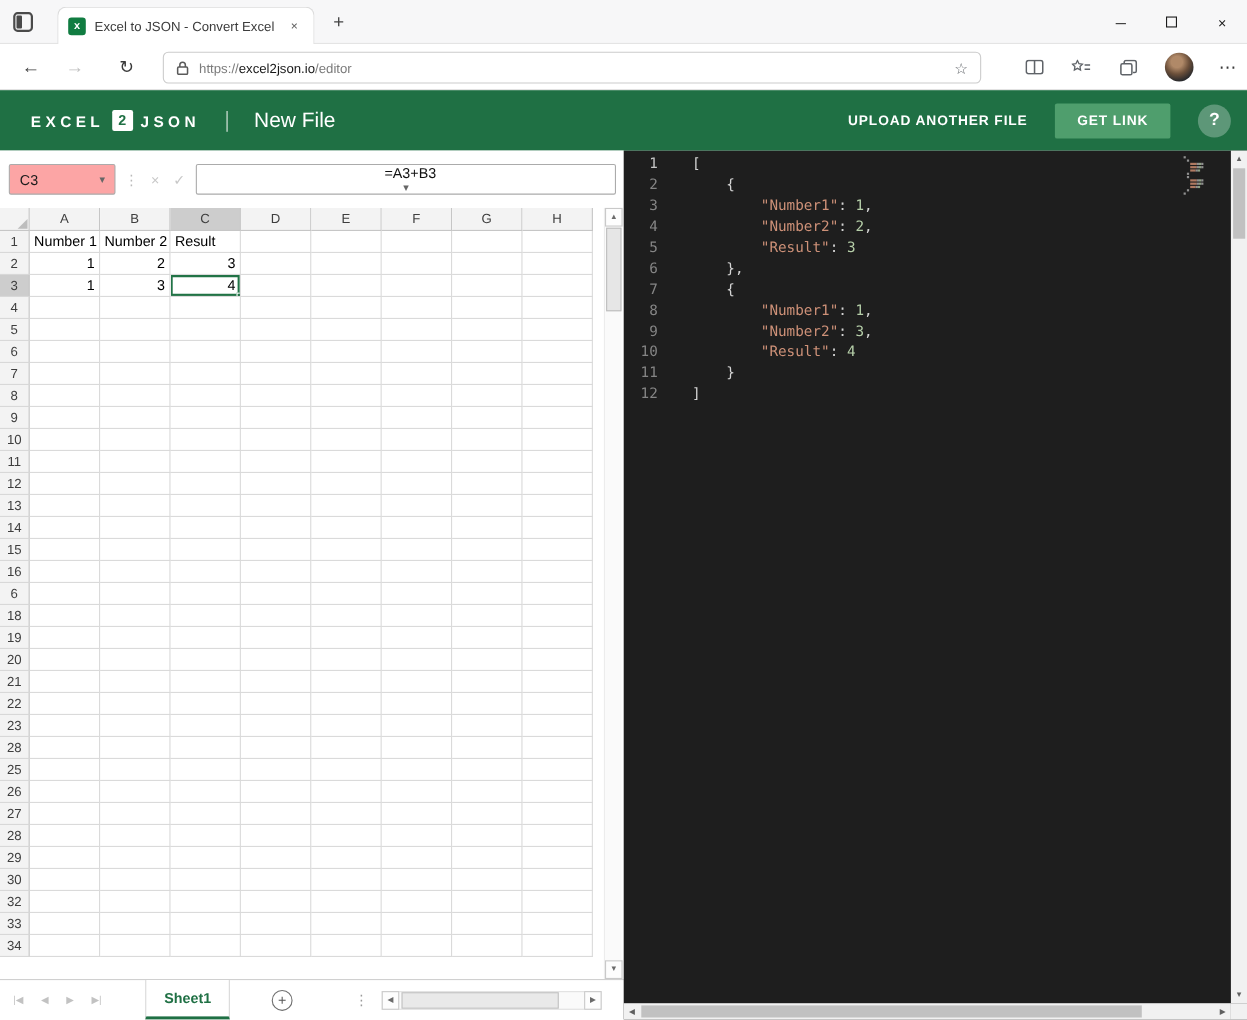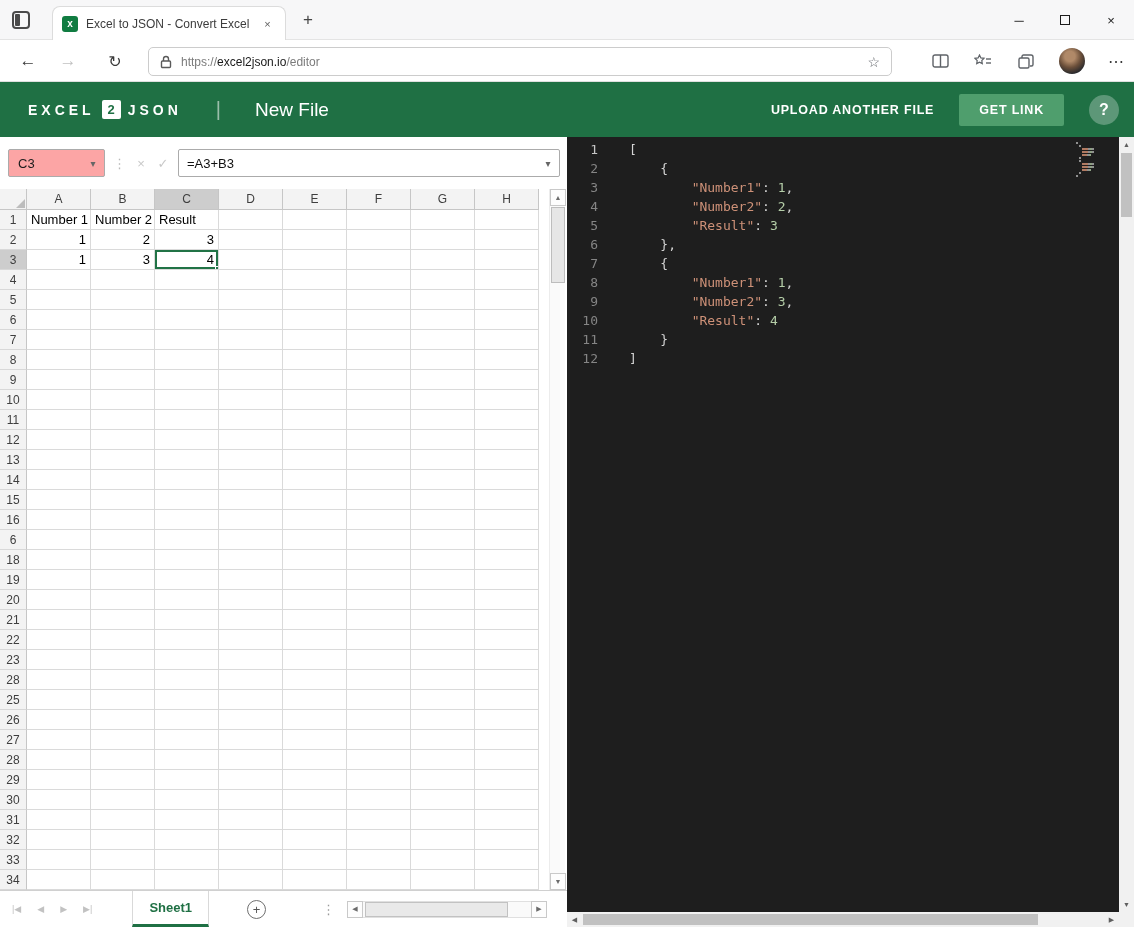--- a/index.html
+++ b/index.html
@@ -29,21 +29,21 @@
   #address-bar{position:absolute;left:148px;top:6px;height:29px;width:744px;border:1px solid #cccccc;border-radius:5px;background:#fff;display:flex;align-items:center;padding:0 11px;gap:9px;}
   .url{font-size:12px;white-space:nowrap;color:#7b7b7b;}
   .url .host{color:#191919;}
   .addr-star{margin-left:auto;font-size:14px;color:#5f6368;position:relative;}
   .nav-right{position:absolute;right:10px;top:0;height:40px;display:flex;align-items:center;gap:23px;}
   .tb-icon{width:20px;height:20px;display:flex;align-items:center;justify-content:center;color:#5f6368;}
   .avatar{width:26px;height:26px;border-radius:50%;background:radial-gradient(circle at 42% 32%,#b08968 0 22%,#6b4f3a 48%,#23262b 78%);}
   .more-dots{font-size:16px;color:#3a3a3a;}
 
   
-  #app-header{position:absolute;top:82px;left:0;width:100%;height:55px;background:#1f7044;display:flex;align-items:center;padding:0 15px 0 28px;color:#fff;gap:12px;}
+  #app-header{position:absolute;top:82px;left:0;width:100%;height:55px;background:#1f7044;display:flex;align-items:center;padding:0 15px 0 28px;color:#fff;}
   .logo{display:flex;align-items:center;font-weight:bold;letter-spacing:4px;font-size:14px;}
   .logo .two{letter-spacing:0;margin:0 7px;width:19px;height:19px;background:#fff;color:#1f7044;display:flex;align-items:center;justify-content:center;font-size:13px;border-radius:2px;}
   .hdr-divider{margin:0 22px;color:rgba(255,255,255,.55);font-size:20px;}
   .file-name{font-size:19px;font-weight:normal;}
   .hdr-right{margin-left:auto;display:flex;align-items:center;gap:25px;}
   .hdr-btn{font-size:12.5px;font-weight:bold;letter-spacing:.8px;color:#fff;white-space:nowrap;}
   .btn-outline{border:1px solid #fff;padding:8px 24px;border-radius:2px;}
   .btn-filled{background:#4f9e6d;padding:9px 20px;border-radius:2px;}
   .help-btn{width:30px;height:30px;border-radius:50%;background:rgba(255,255,255,.28);display:flex;align-items:center;justify-content:center;font-size:16px;font-weight:bold;color:#fff;}
 
@@ -53,21 +53,21 @@
   #editor-pane{position:relative;flex:1;background:#1e1e1e;height:100%;font-family:"DejaVu Sans Mono",monospace;}
 
   
   #formula-row{position:absolute;top:0;left:0;width:100%;height:52px;background:#fff;}
   #name-box{position:absolute;left:8px;top:12px;width:97px;height:28px;border:1px solid #ababab;border-radius:2px;display:flex;align-items:center;background:#fca5a5;}
   #name-box .val{flex:1;padding-left:9px;font-size:13px;color:#1c1c1c;}
   .dd-glyph{width:22px;text-align:center;color:#666;font-size:10px;}
   #fx-dots{position:absolute;left:113px;top:12px;height:28px;display:flex;align-items:center;color:#b9b9b9;font-size:13px;}
   #fx-cancel{position:absolute;left:131px;top:12px;height:28px;width:20px;display:flex;align-items:center;justify-content:center;color:#c8c8c8;font-size:13px;}
   #fx-enter{position:absolute;left:153px;top:12px;height:28px;width:20px;display:flex;align-items:center;justify-content:center;color:#c8c8c8;font-size:13px;}
-  #formula-input{position:absolute;left:178px;top:12px;width:382px;height:28px;border:1px solid #ababab;border-radius:2px;display:flex;align-items:center;background:#fff;}
+  #formula-input{position:absolute;left:178px;top:12px;width:382px;height:28px;border:1px solid #ababab;border-radius:2px;display:flex;align-items:center;background:#fff;flex-direction:column;}
   #formula-input .val{flex:1;padding-left:8px;font-size:13px;color:#111;}
 
   
   #grid{position:absolute;top:52px;left:0;width:549px;height:701px;overflow:hidden;background:#fff;}
   #col-headers{display:flex;height:21px;}
   .corner{position:relative;flex:0 0 27px;background:#f3f3f3;border-right:1px solid #c6c6c6;border-bottom:1px solid #c6c6c6;}
   .corner::after{content:"";position:absolute;right:1px;bottom:1px;border-style:solid;border-width:0 0 9px 9px;border-color:transparent transparent #bdbdbd transparent;}
   .col-h{flex:0 0 64px;height:21px;display:flex;align-items:center;justify-content:center;background:#f3f3f3;border-right:1px solid #c6c6c6;border-bottom:1px solid #c6c6c6;font-size:12px;color:#3e3e3e;}
   .col-h.sel{background:#cdcdcd;}
   .grid-row{display:flex;height:20px;}
@@ -558,31 +558,20 @@
               <div class="cell"></div>
               <div class="cell"></div>
               <div class="cell"></div>
               <div class="cell"></div>
               <div class="cell"></div>
               <div class="cell"></div>
               <div class="cell"></div>
               <div class="cell"></div>
             </div>
             <div class="grid-row">
-              <div class="row-h">31</div>
-              <div class="cell"></div>
-              <div class="cell"></div>
-              <div class="cell"></div>
-              <div class="cell"></div>
-              <div class="cell"></div>
-              <div class="cell"></div>
-              <div class="cell"></div>
-              <div class="cell"></div>
-            </div>
-            <div class="grid-row">
               <div class="row-h">32</div>
               <div class="cell"></div>
               <div class="cell"></div>
               <div class="cell"></div>
               <div class="cell"></div>
               <div class="cell"></div>
               <div class="cell"></div>
               <div class="cell"></div>
               <div class="cell"></div>
             </div>

